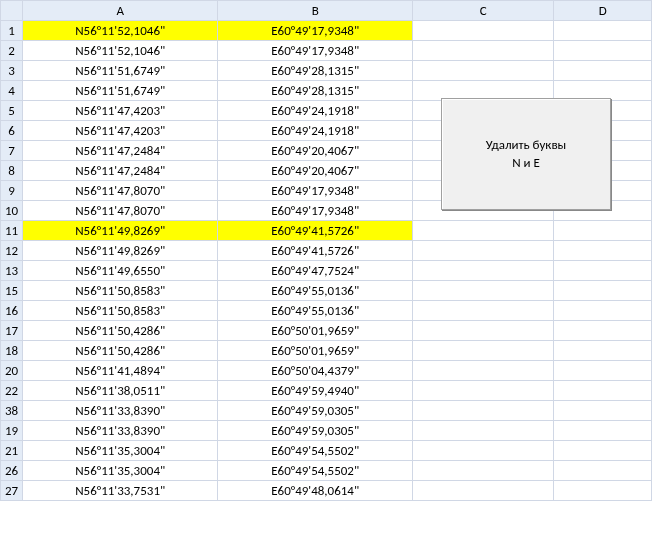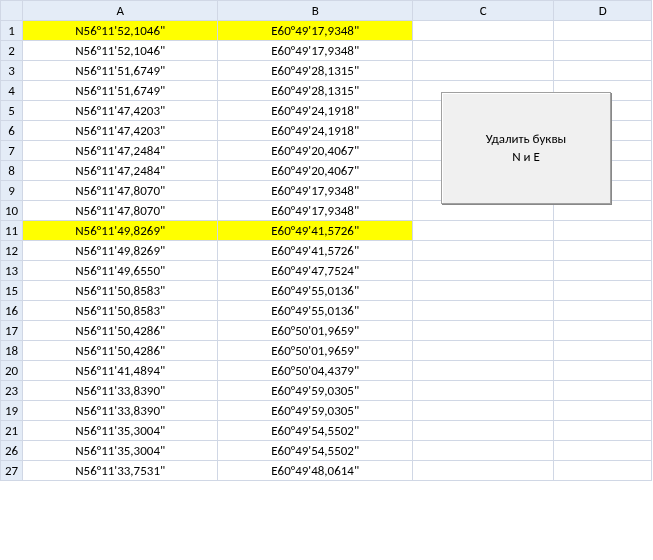--- a/index.html
+++ b/index.html
@@ -48,21 +48,21 @@
   col.col-d { width: 98px; }
   td.data-a, td.data-b {
     text-align: center;
   }
   tr.hl td.data-a, tr.hl td.data-b {
     background: #ffff00;
   }
   .btn {
     position: absolute;
     left: 441px;
-    top: 92px;
+    top: 98px;
     width: 168px;
     height: 110px;
     background: #f0f0f0;
     border: 1px solid #a0a0a0;
     box-shadow: 1px 1px 0 #888, inset 1px 1px 0 #fff;
     display: flex;
     align-items: center;
     justify-content: center;
     text-align: center;
     font-size: 13px;
@@ -214,21 +214,28 @@
           <td></td>
         </tr>
         <tr>
           <th class="rowhdr">20</th>
           <td class="data-a">N56°11'41,4894"</td>
           <td class="data-b">E60°50'04,4379"</td>
           <td></td>
           <td></td>
         </tr>
         <tr>
-          <th class="rowhdr">23</th>
+          <th class="rowhdr">22</th>
+          <td class="data-a">N56°11'38,0511"</td>
+          <td class="data-b">E60°49'59,4940"</td>
+          <td></td>
+          <td></td>
+        </tr>
+        <tr>
+          <th class="rowhdr">38</th>
           <td class="data-a">N56°11'33,8390"</td>
           <td class="data-b">E60°49'59,0305"</td>
           <td></td>
           <td></td>
         </tr>
         <tr>
           <th class="rowhdr">19</th>
           <td class="data-a">N56°11'33,8390"</td>
           <td class="data-b">E60°49'59,0305"</td>
           <td></td>

